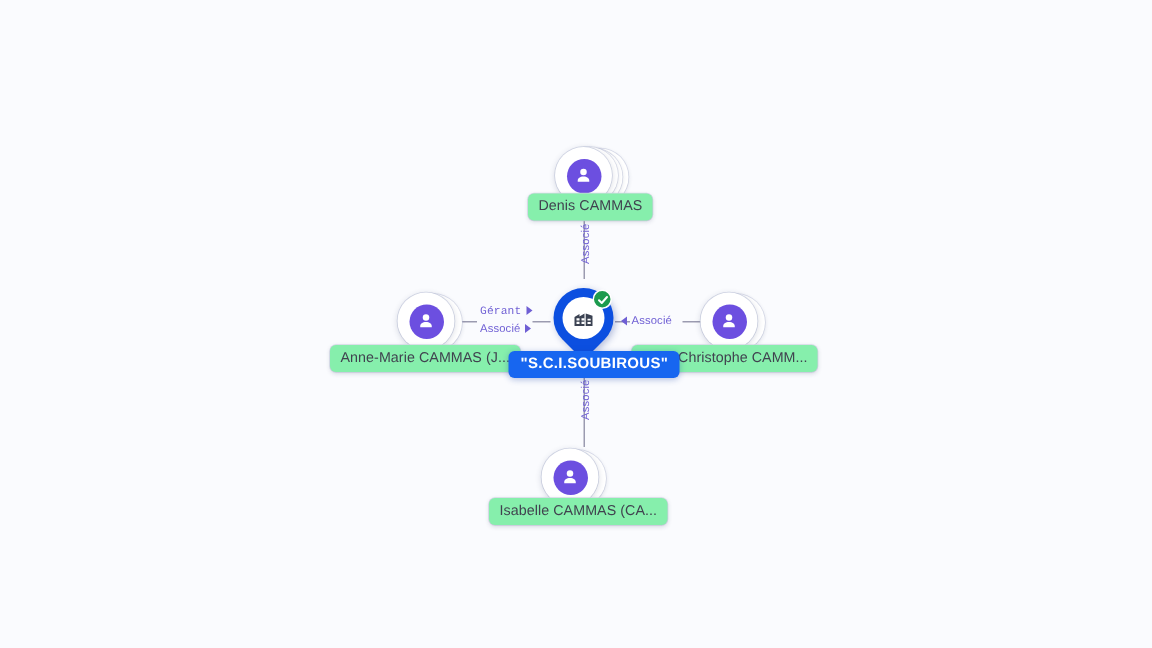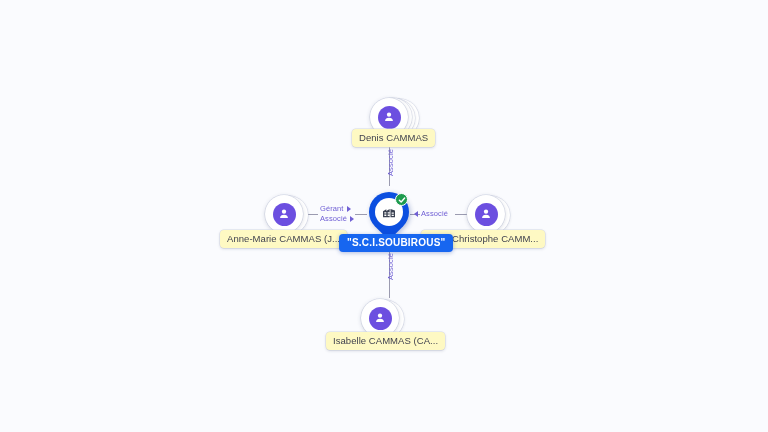--- a/index.html
+++ b/index.html
@@ -87,21 +87,21 @@
     background: #6c4fe0;
     display: flex;
     align-items: center;
     justify-content: center;
   }
   .avatar-circle svg { display: block; }
 
   
   .name-pill {
     position: absolute;
-    background: #fef9c3;
+    background: #86efac;
     border-radius: 4px;
     padding: 3px 7px 4px 7px;
     font-size: 9.5px;
     color: #40424f;
     white-space: nowrap;
     box-shadow: 0 1px 3px rgba(40,50,90,0.17), 0 0 0 0.5px rgba(215,219,233,0.9);
     letter-spacing: 0.05px;
   }
 
   
@@ -172,21 +172,21 @@
 
   <div class="edge-line edge-h" style="left:410px; top:214px; width:10px;"></div>
   <div class="edge-line edge-h" style="left:455px; top:214px; width:14px;"></div>
 
   <div class="edge-line edge-v" style="left:389px; top:248px; height:50px;"></div>
 
   <div class="edge-label vert" style="left:374px; top:158px; width:32px; text-align:center; transform:rotate(-90deg);">
     <span>Associé</span>
   </div>
 
-  <div class="edge-label" style="left:320px; top:204px;">
+  <div class="edge-label" style="left:320px; top:204px;font-family:Liberation Mono, monospace;">
     <span>Gérant</span><span class="arrow-r"></span>
   </div>
 
   <div class="edge-label" style="left:320px; top:214px;">
     <span>Associé</span><span class="arrow-r"></span>
   </div>
 
   <div class="edge-label" style="left:414px; top:209px;">
     <span class="arrow-l"></span><span>Associé</span>
   </div>

